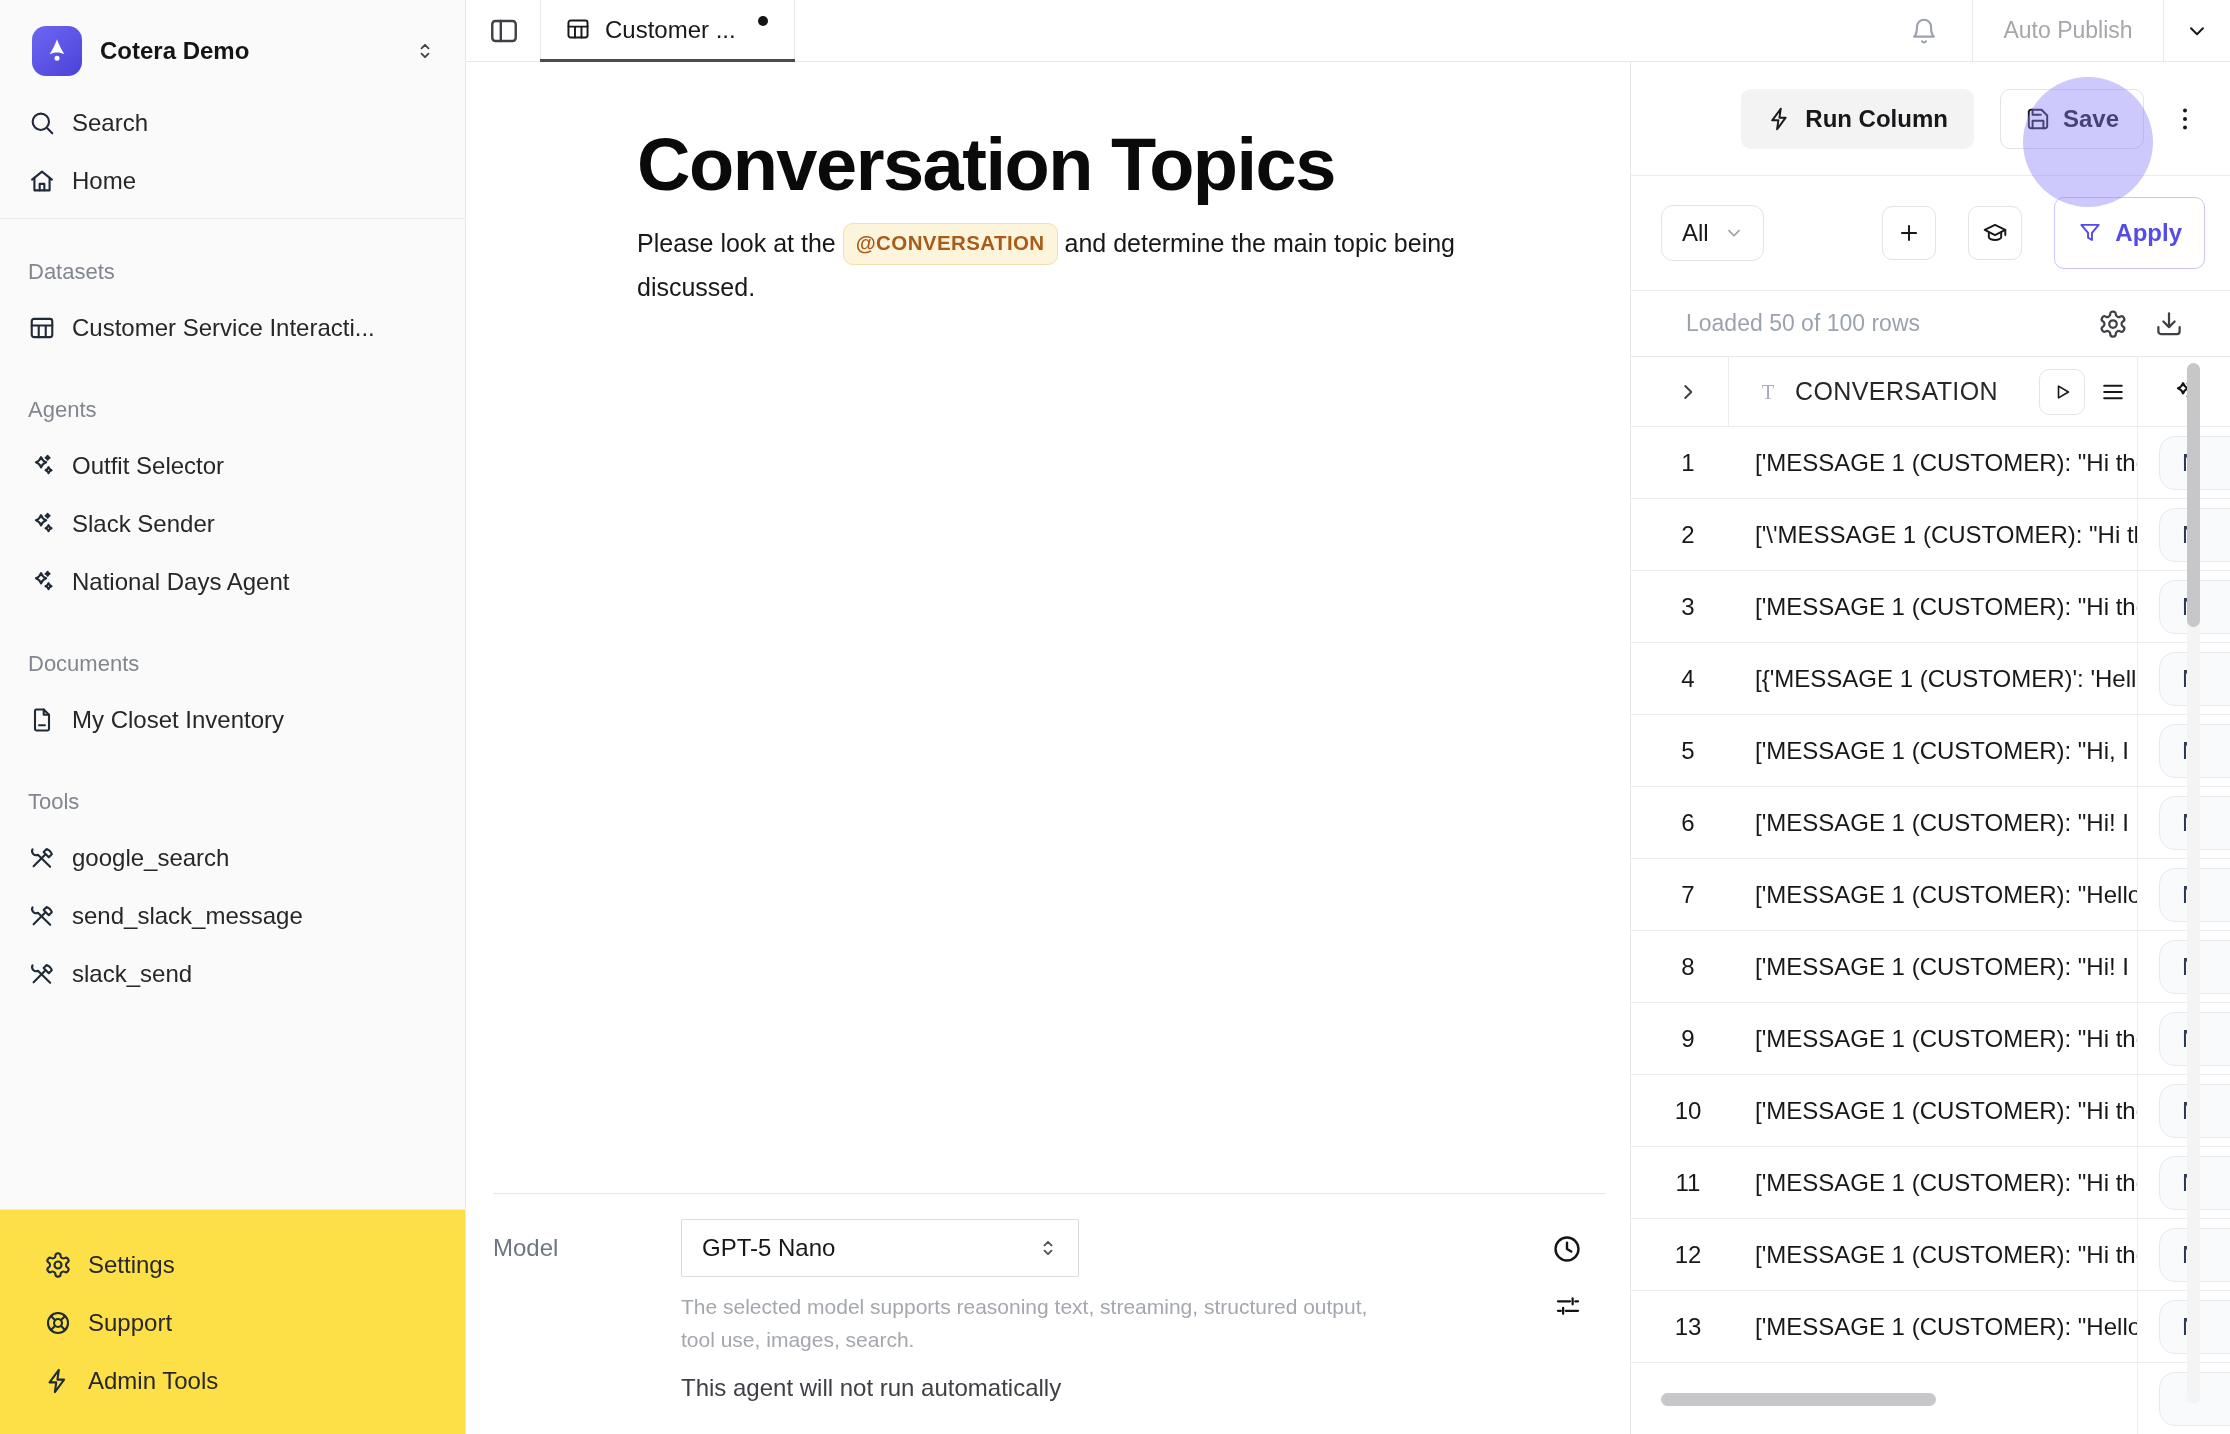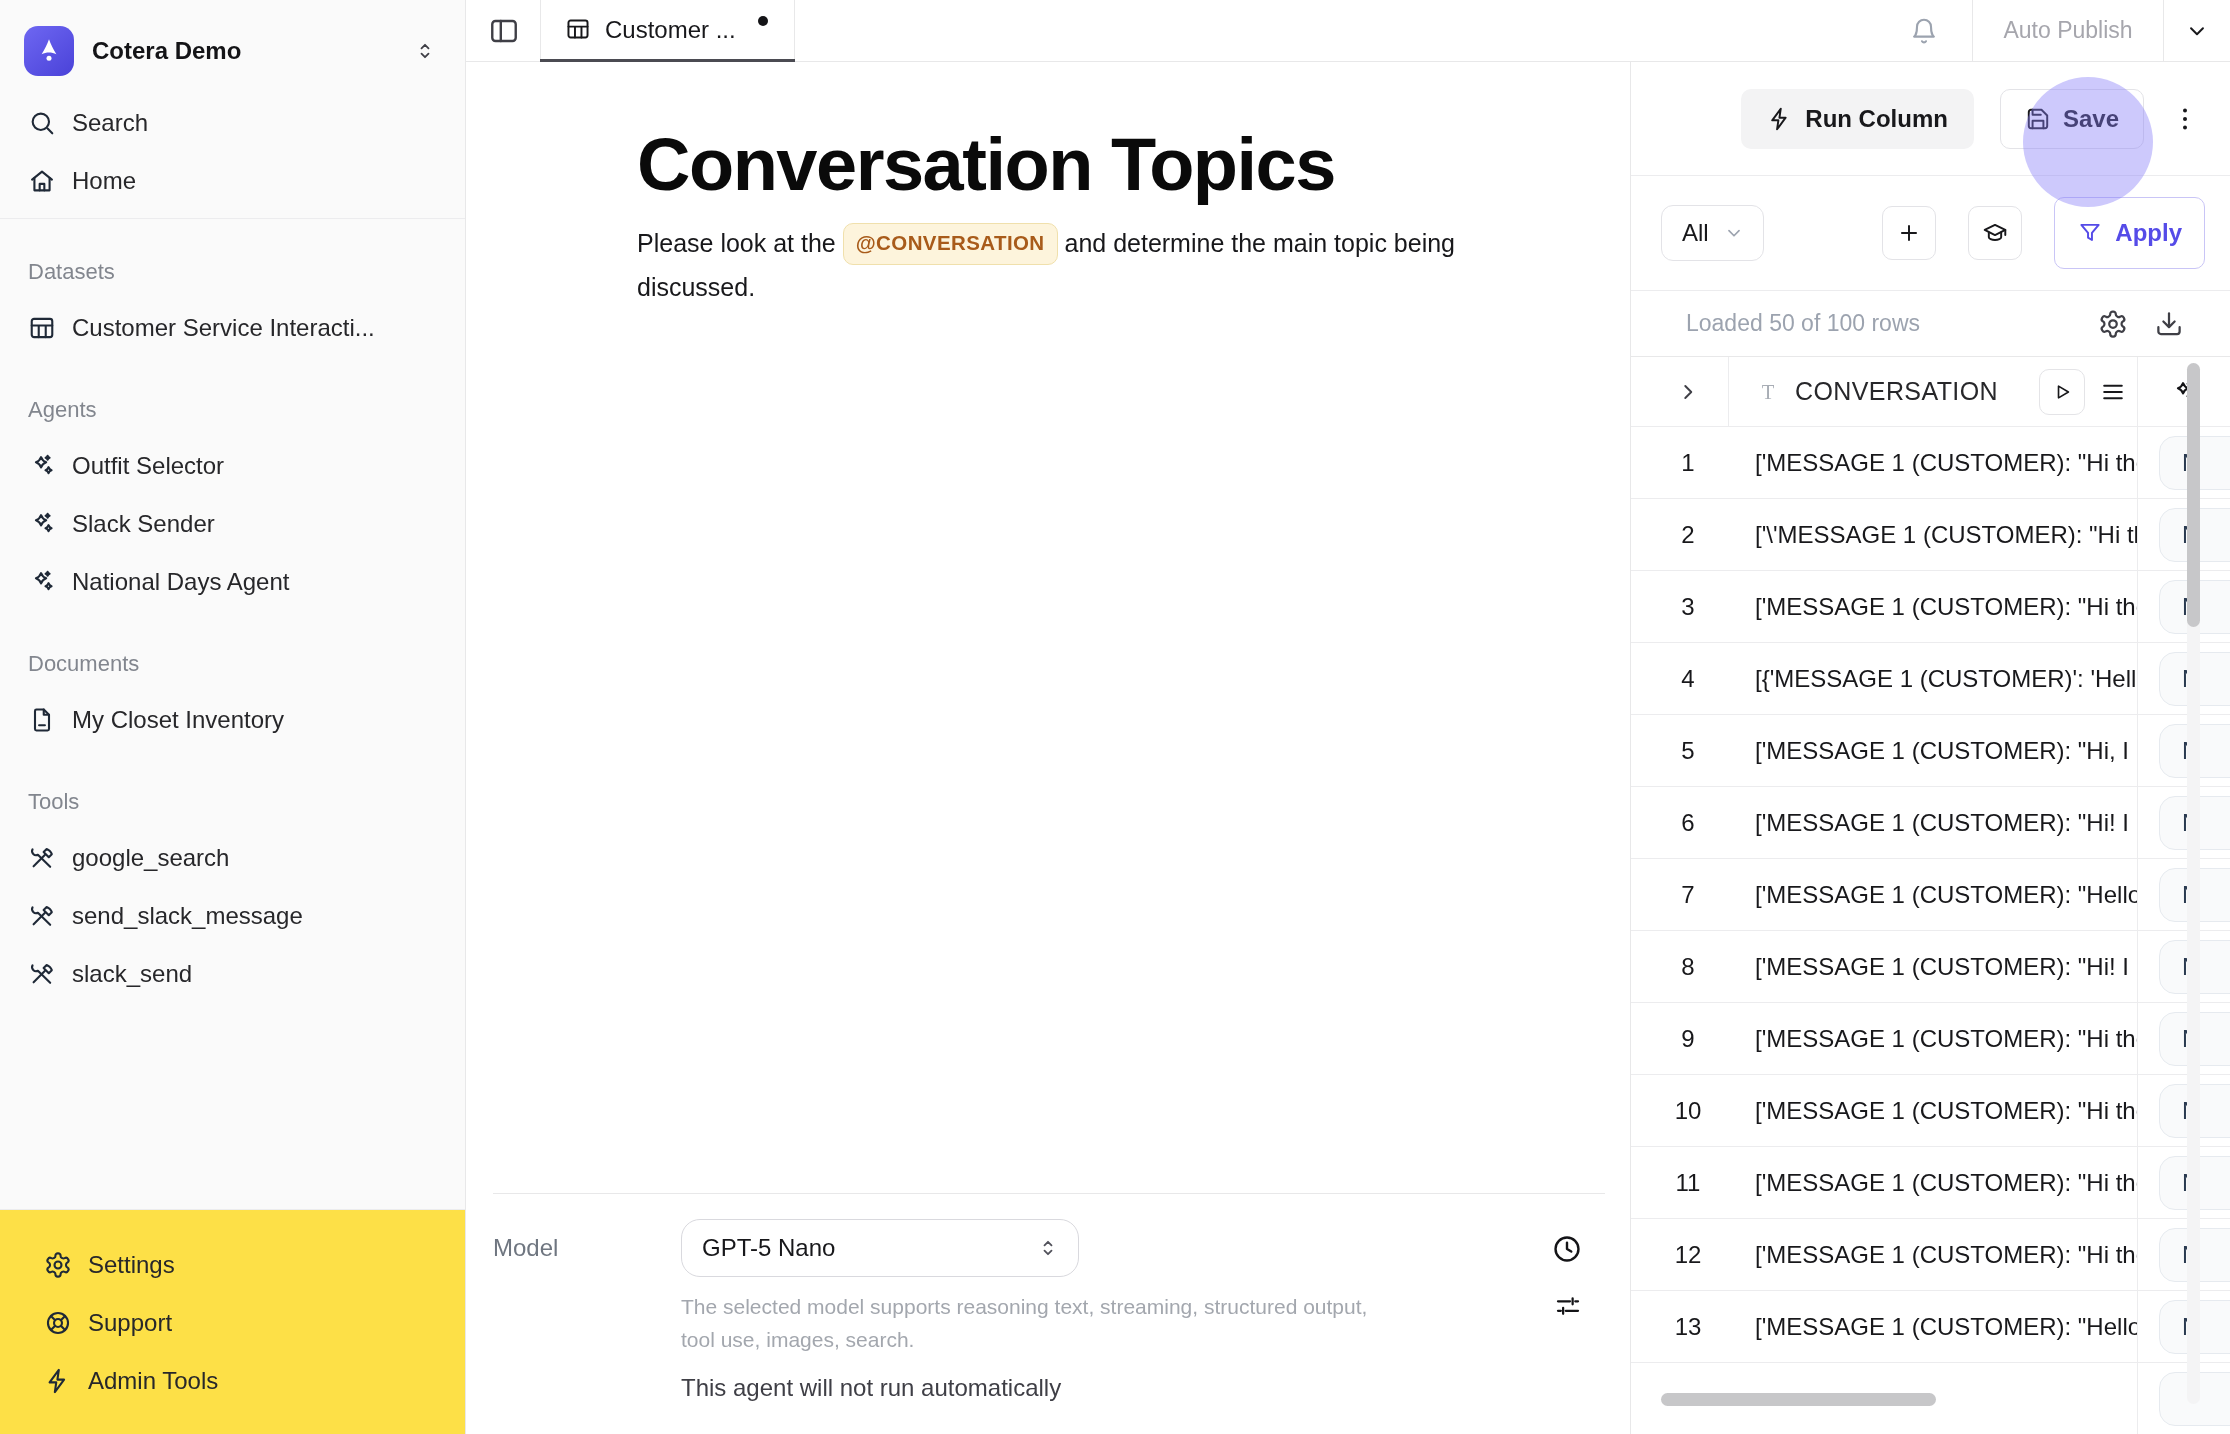--- a/index.html
+++ b/index.html
@@ -3,21 +3,21 @@
 <meta charset="utf-8">
 <style>
   *{box-sizing:border-box;margin:0;padding:0}
   html,body{width:2230px;height:1434px;overflow:hidden}
   body{font-family:"Liberation Sans","DejaVu Sans",sans-serif;background:#fff;color:#18181b;position:relative}
   .icon{display:inline-flex;flex:none}
   .icon svg{width:100%;height:100%;display:block}
 
   
   .sidebar{position:absolute;left:0;top:0;bottom:0;width:466px;background:#fafafa;border-right:1px solid #e8e8e9}
-  .ws{display:flex;align-items:center;gap:18px;padding:26px 28px 18px 24px;cursor:pointer}
+  .ws{display:flex;align-items:center;gap:18px;padding:26px 28px 18px 32px;cursor:pointer}
   .logo{width:50px;height:50px;border-radius:14px;background:linear-gradient(140deg,var(--logo-from),var(--logo-to));display:flex;align-items:center;justify-content:center}
   .logo .icon{width:30px;height:30px;color:#fff}
   .ws-name{font-size:24px;font-weight:700;color:#141417}
   .ws .sel{margin-left:auto;width:24px;height:24px;color:#3f3f46}
   .srow{display:flex;align-items:center;gap:16px;height:58px;padding:0 28px;font-size:24px;color:#27272a;cursor:pointer}
   .srow .icon{width:28px;height:28px;color:#1f2937}
   .sdivider{border-top:1px solid #ececee;margin-top:8px}
   .slabel{padding:40px 28px 14px 28px;font-size:22px;color:#82868e}
   .sfoot{position:absolute;left:0;right:0;bottom:0;border-top:1px solid #ececee;padding:26px 0 24px 16px;background:#fde047}
 
@@ -41,21 +41,21 @@
   
   .main{position:absolute;left:466px;top:62px;width:1164px;bottom:0;background:#fff}
   .doc{padding:60px 130px 0 171px}
   .doc h1{font-size:74px;font-weight:800;letter-spacing:-1.5px;color:#0a0a0a;line-height:1.15}
   .prompt{margin-top:16px;font-size:25px;line-height:1.64;color:#18181b;max-width:890px}
   .mention{display:inline-block;background:var(--chip-bg);border:1.5px solid var(--chip-border);color:var(--chip-text);border-radius:10px;padding:2px 12px 4px 12px;font-size:20.5px;font-weight:600;letter-spacing:.4px;transform:translateY(-2px);cursor:pointer}
 
   .model-section{position:absolute;left:27px;right:25px;bottom:0;height:241px;border-top:1px solid #e8e8e9}
   .m-row{display:flex;align-items:flex-start}
   .m-label{width:188px;padding-top:40px;font-size:24px;color:#6f7680}
-  .m-select{margin-top:25px;width:398px;height:58px;border:1.5px solid #d9d9de;border-radius:19px;background:#fff;display:flex;align-items:center;padding:0 18px 0 20px;font-size:24px;color:#18181b;cursor:pointer}
+  .m-select{margin-top:25px;width:398px;height:58px;border:1.5px solid #d9d9de;border-radius:2px;background:#fff;display:flex;align-items:center;padding:0 18px 0 20px;font-size:24px;color:#18181b;cursor:pointer}
   .m-select .icon{margin-left:auto;width:24px;height:24px;color:#52525b}
   .m-clock{margin:39px 22px 0 auto;width:32px;height:32px;color:#141417;cursor:pointer}
   .m-help{margin-top:14px;font-size:21px;line-height:1.55;color:#a3a7ae;width:700px}
   .m-sliders{margin:14px 22px 0 auto;width:30px;height:30px;color:#141417;cursor:pointer}
   .m-note{margin-top:18px;font-size:24px;color:#3f3f46}
   .m-indent{width:188px;flex:none}
 
   
   .panel{position:absolute;left:1630px;right:0;top:62px;bottom:0;background:#fff;border-left:1px solid #e8e8e9}
   .p-actions{height:113px;display:flex;align-items:center;justify-content:flex-end;padding-right:30px;gap:26px}

